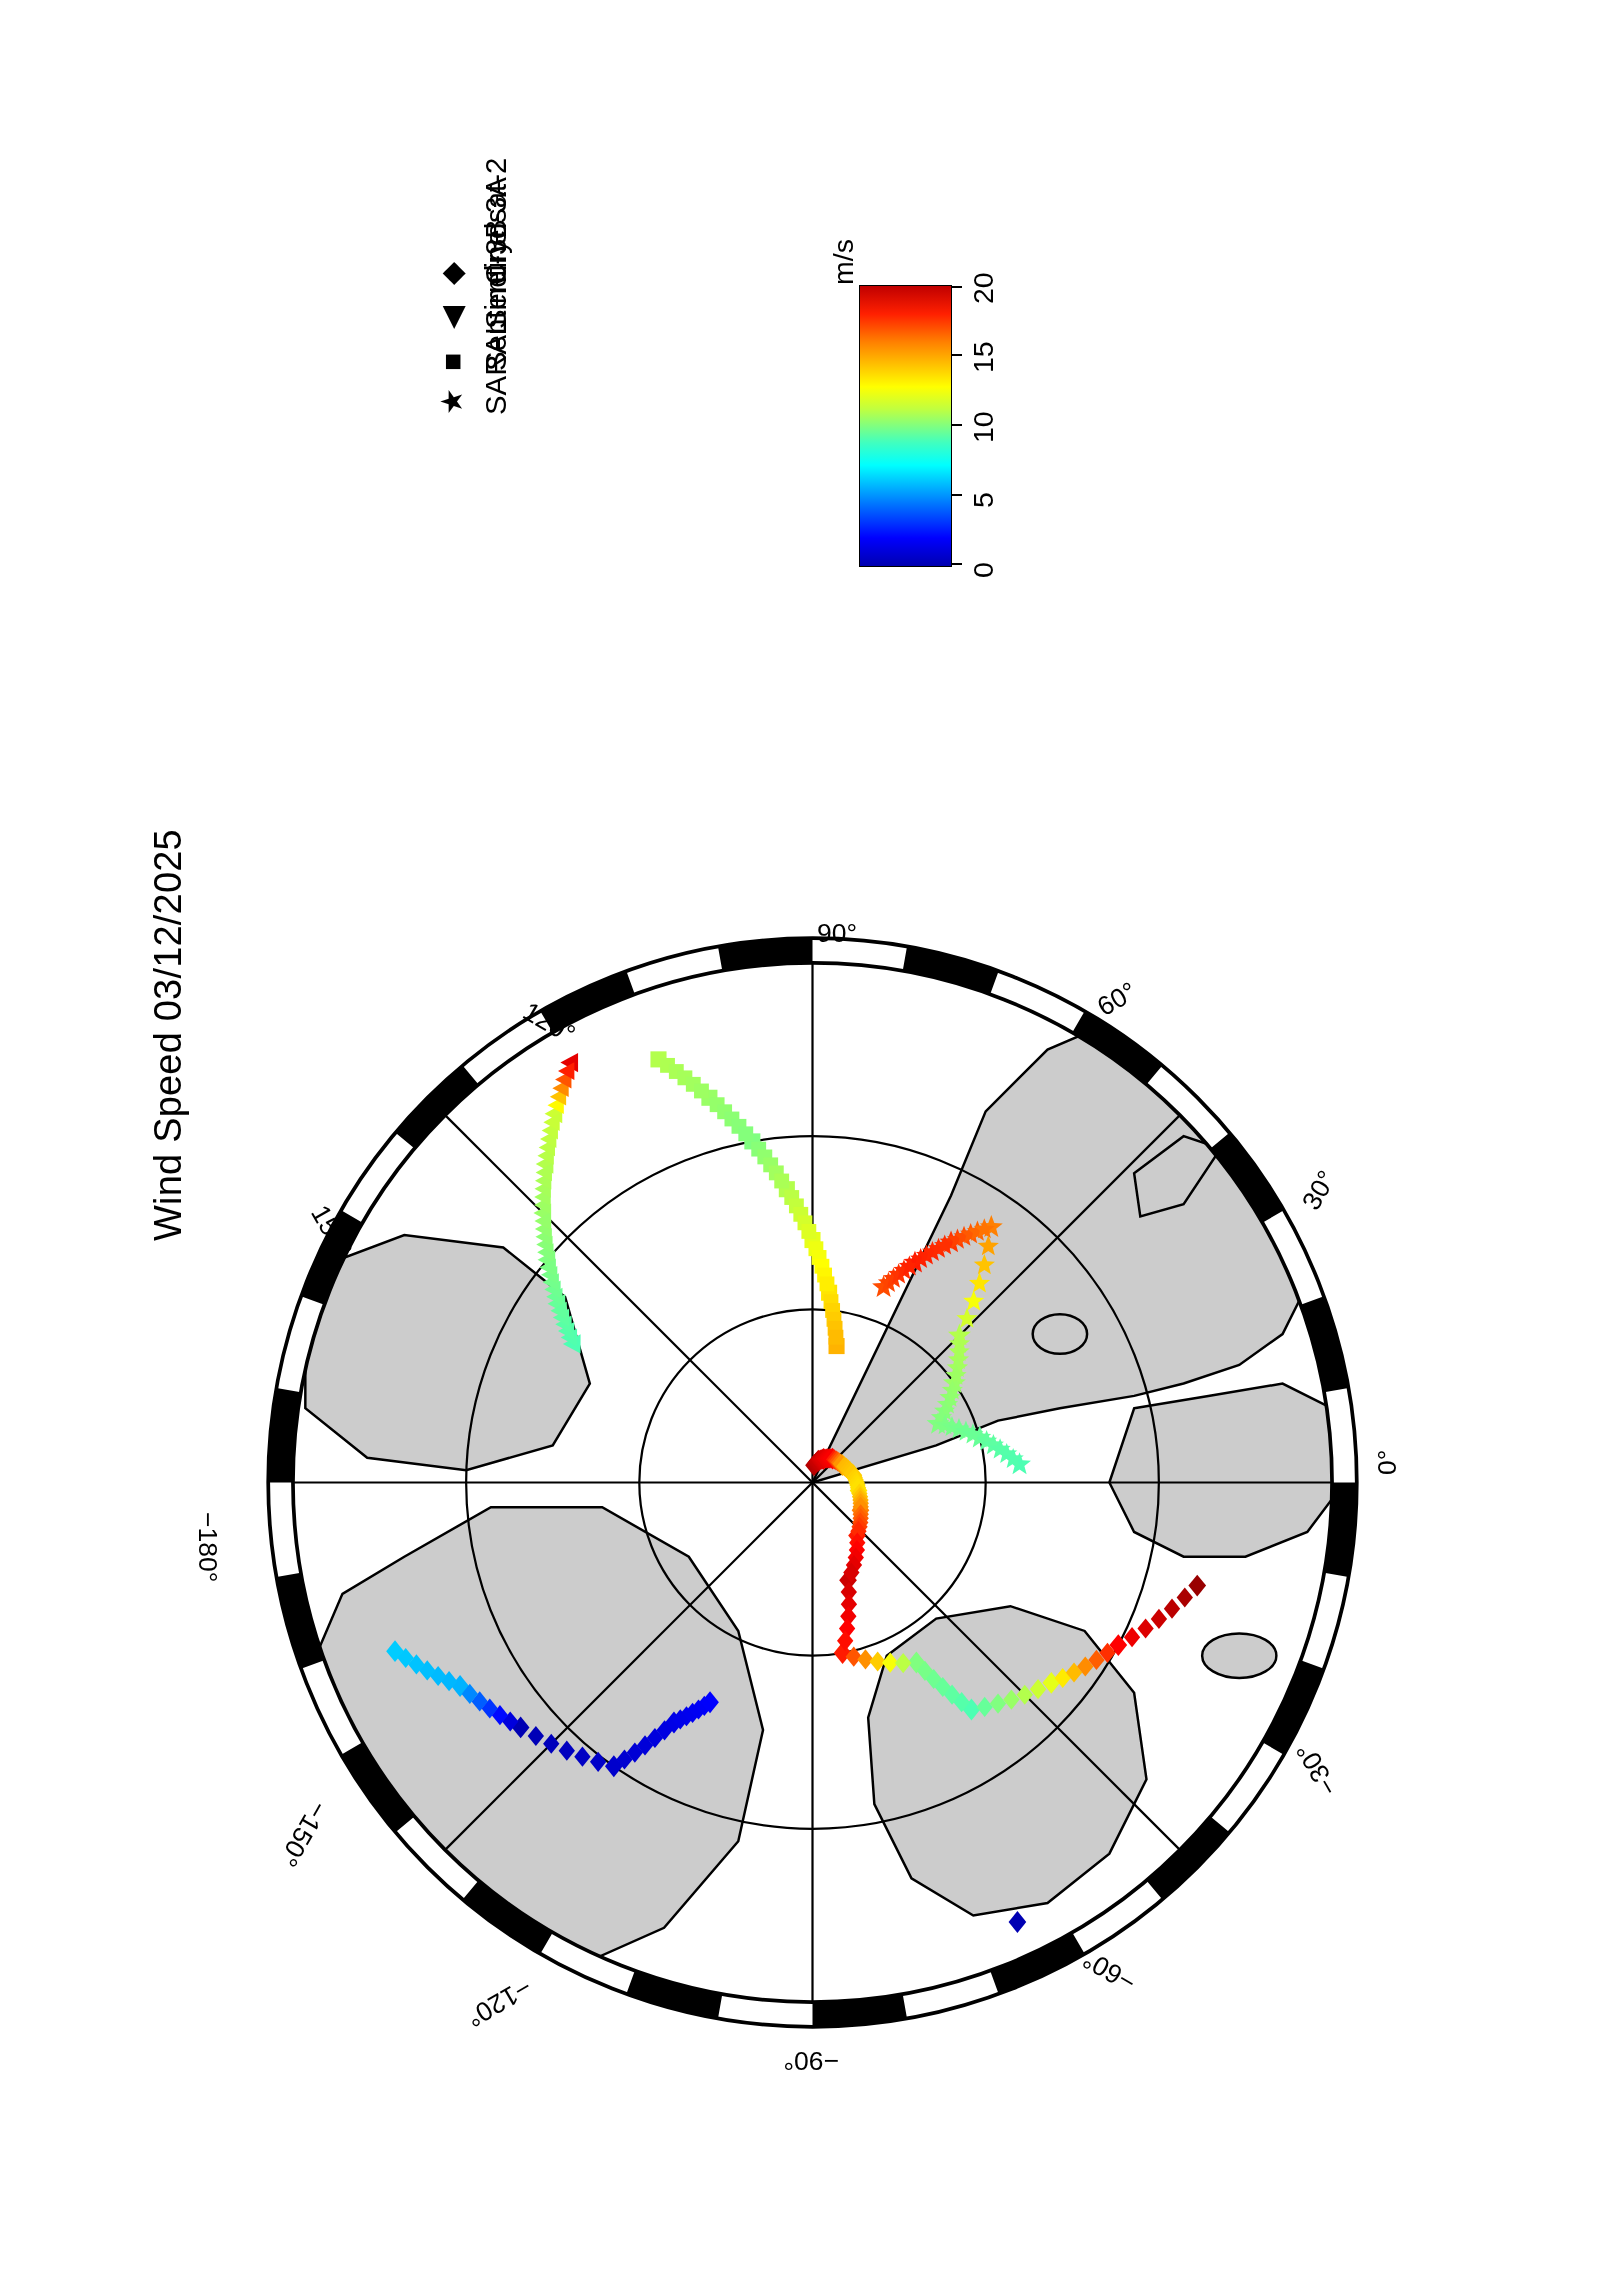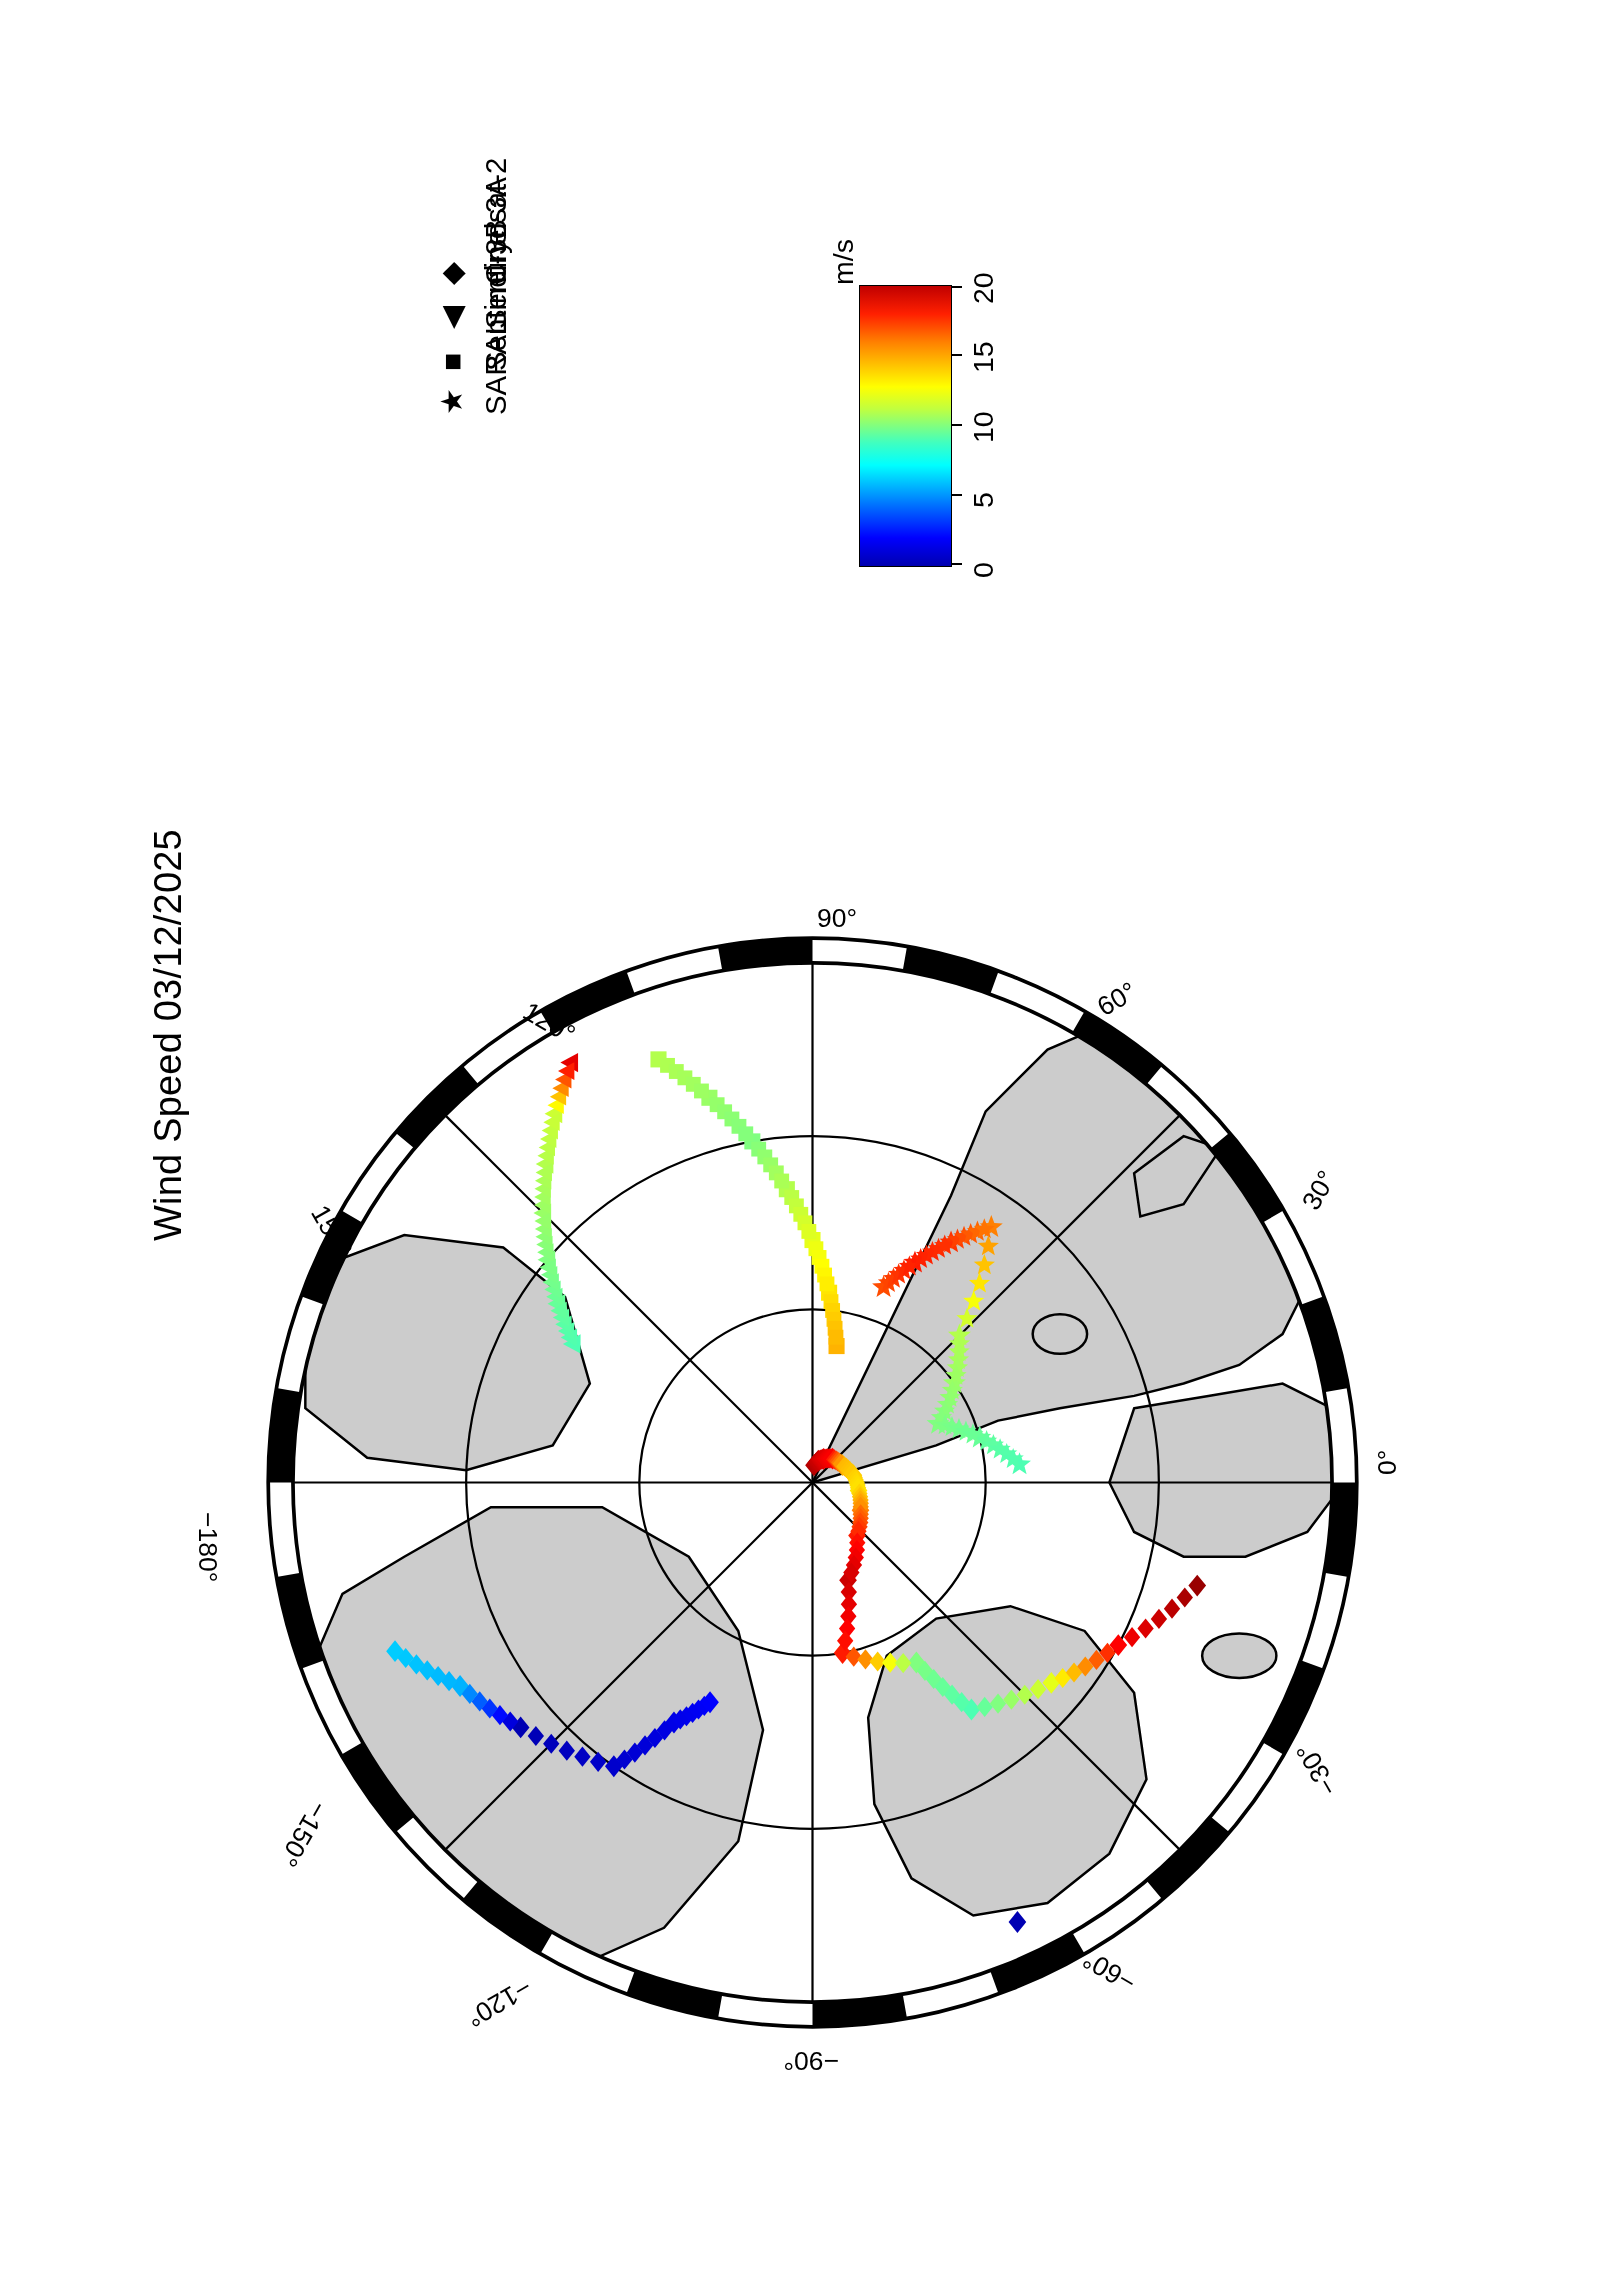--- a/index.html
+++ b/index.html
@@ -446,21 +446,21 @@
           <path d="M720,118.94882233484702 A440,440 0 0 1 782.8265482620773,162.94044502764962 L769.9707960683465,178.26133389002916 A420,420 0 0 0 710,136.26933041053582 Z" fill="#000"></path>
           <path d="M837.0595549723503,217.17345173792256 A440,440 0 0 1 881.0511776651529,279.9999999999998 L863.7306695894641,289.9999999999998 A420,420 0 0 0 821.7386661099706,230.0292039316534 Z" fill="#000"></path>
           <path d="M913.4647531457997,349.51113693670584 A440,440 0 0 1 933.3154113253715,423.5948018265502 L913.6192562651273,427.0677653798889 A420,420 0 0 0 894.6709007300815,356.3515398032192 Z" fill="#000"></path>
         </g>
     </g>
   </svg>
 
   <div class="lon-label" style="left:1178px; top:611px; transform:rotate(-90deg);">0°</div>
   <div class="lon-label" style="left:1102px; top:336px;  transform:rotate(-60deg);">30°</div>
   <div class="lon-label" style="left:898px; top:132px;  transform:rotate(-30deg);">60°</div>
-  <div class="lon-label" style="left:623px; top:39px;  transform:rotate(0deg);">90°</div>
+  <div class="lon-label" style="left:623px; top:54px;  transform:rotate(0deg);">90°</div>
   <div class="lon-label" style="left:339px;  top:132px;  transform:rotate(30deg);">120°</div>
   <div class="lon-label" style="left:137px;  top:336px;  transform:rotate(60deg);">150°</div>
   <div class="lon-label" style="left:29.4px;   top:648px; transform:rotate(90deg);">−180°</div>
   <div class="lon-label" style="left:140px;  top:947px; transform:rotate(120deg);">−150°</div>
   <div class="lon-label" style="left:343px;  top:1134px; transform:rotate(150deg);">−120°</div>
   <div class="lon-label" style="left:645px; top:1212px; transform:rotate(180deg);">−90°</div>
   <div class="lon-label" style="left:932px; top:1134px; transform:rotate(210deg);">−60°</div>
   <div class="lon-label" style="left:1124px; top:937px; transform:rotate(240deg);">−30°</div>
 </div>
 

